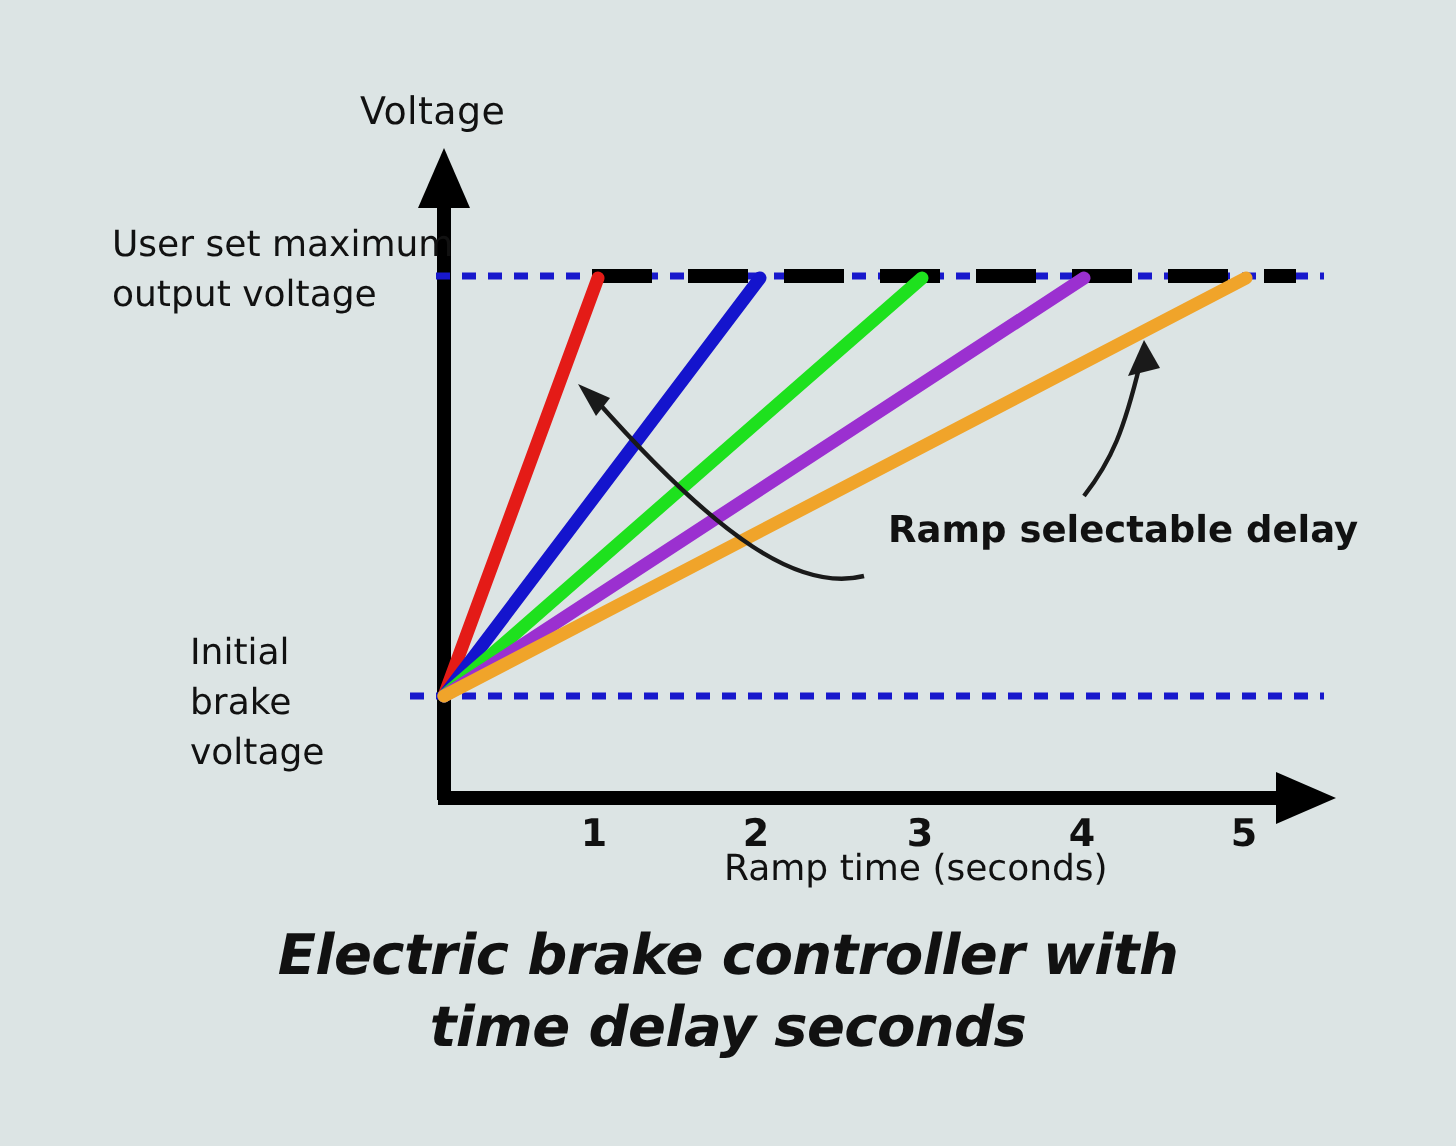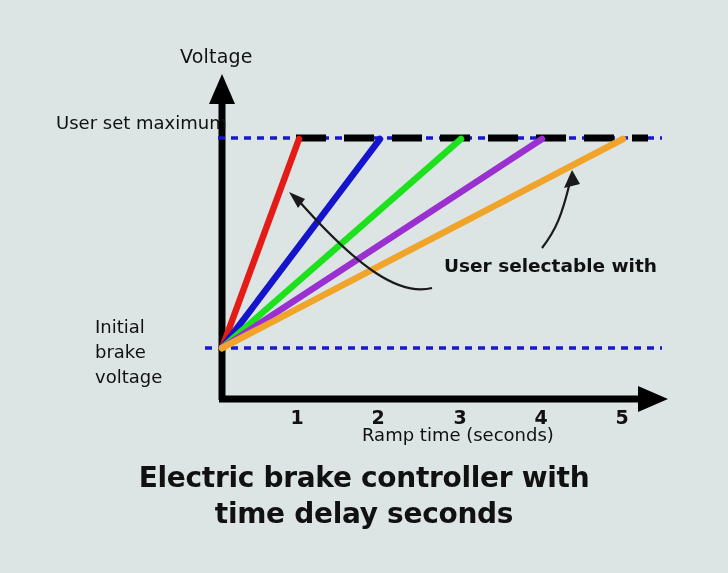--- a/index.html
+++ b/index.html
@@ -72,20 +72,21 @@
     color: #111111;
   }
   #chart-title {
     position: absolute;
     left: 0;
     top: 460px;
     width: 728px;
     text-align: center;
     font-size: 28px;
     font-weight: bold;
+    font-style: italic;
     line-height: 36px;
     color: #111111;
     letter-spacing: -0.3px;
   }
 </style>
 </head>
 <body>
 
 <div id="figure">
 
@@ -113,29 +114,29 @@
 
     <path d="M 432 288 C 400 296 360 270 298 200" stroke="#1a1a1a" stroke-width="2.2" fill="none"></path>
     <polygon points="289,192 305,199 298,208" fill="#1a1a1a"></polygon>
 
     <path d="M 542 248 C 556 230 562 215 570 182" stroke="#1a1a1a" stroke-width="2.2" fill="none"></path>
     <polygon points="572,170 564,188 580,184" fill="#1a1a1a"></polygon>
   </svg>
 
   <div class="lbl" id="voltage-axis-label">Voltage</div>
 
-  <div class="lbl" id="max-voltage-label"><span>User set maximum</span><br></div>
+  <div class="lbl" id="max-voltage-label"><span>User set maximum</span><br><span>output voltage</span></div>
 
   <div class="lbl" id="initial-voltage-label"><span>Initial</span><br><span>brake</span><br><span>voltage</span></div>
 
   <div class="tick-label" style="left:282px;">1</div>
   <div class="tick-label" style="left:363px;">2</div>
   <div class="tick-label" style="left:445px;">3</div>
   <div class="tick-label" style="left:526px;">4</div>
   <div class="tick-label" style="left:607px;">5</div>
 
   <div class="lbl" id="xaxis-title">Ramp time (seconds)</div>
 
-  <div class="lbl" id="annotation-text"><span>User selectable with</span><br></div>
+  <div class="lbl" id="annotation-text"><span>Ramp selectable delay</span><br></div>
 
   <div id="chart-title"><span>Electric brake controller with</span><br><span>time delay seconds</span></div>
 
 </div>
 
 </body></html>

